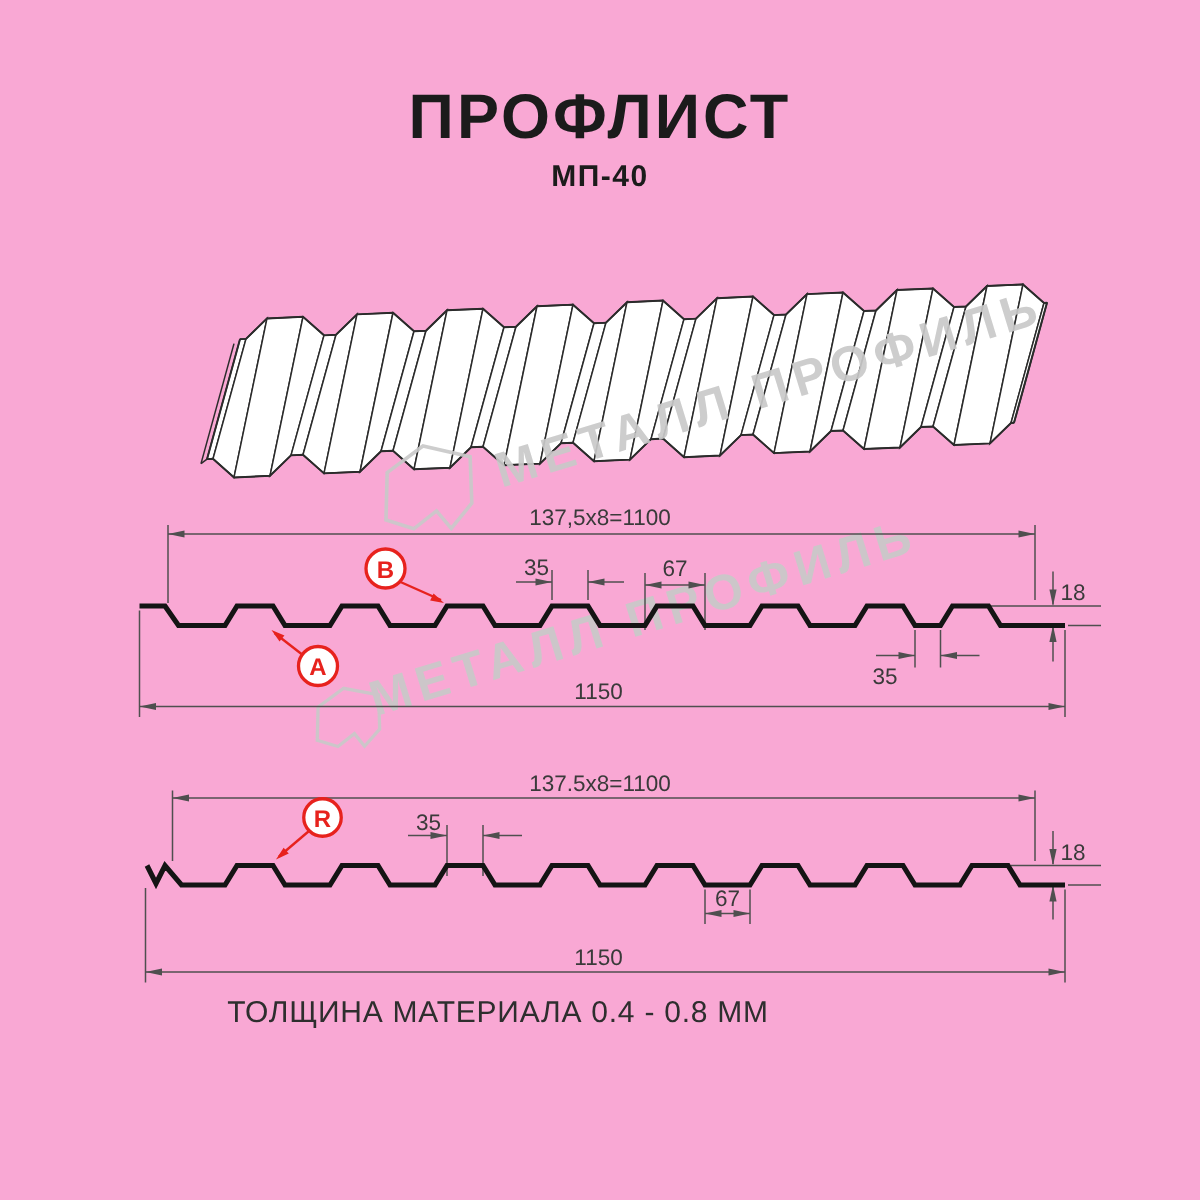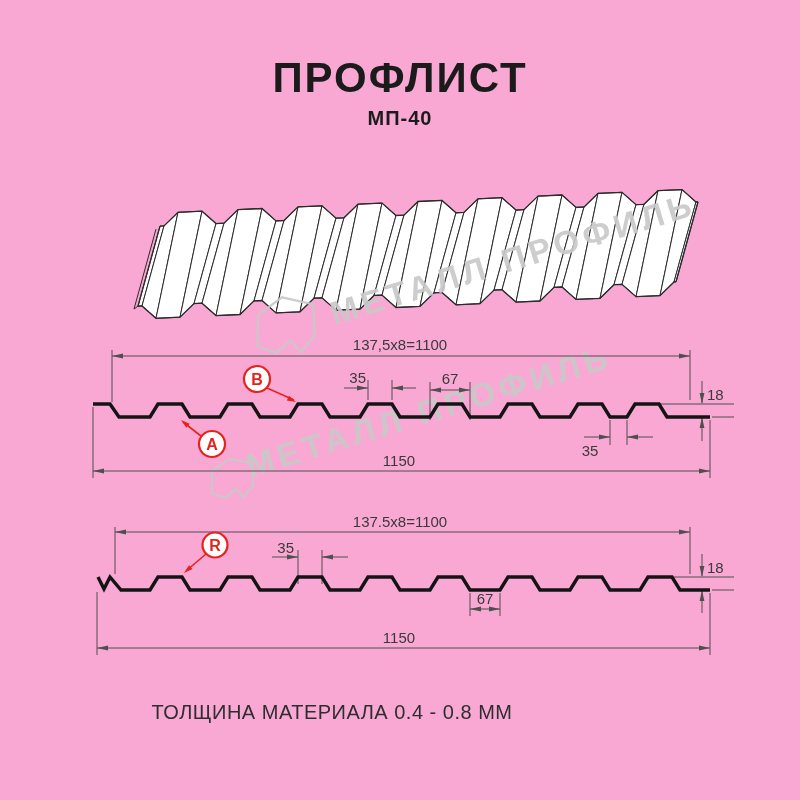--- a/index.html
+++ b/index.html
@@ -2,21 +2,21 @@
 <html><head>
 <meta charset="utf-8">
 <style>
   html,body{margin:0;padding:0;background:#ffffff;}
   #page{position:relative;width:800px;height:800px;background:#f9a8d4;overflow:hidden;
         font-family:"Liberation Sans","DejaVu Sans",sans-serif;padding-left:48px;}
   .title{position:absolute;left:0;top:54px;width:800px;text-align:center;
          font-size:42px;font-weight:800;letter-spacing:2px;color:#1b1b1b;}
   .subtitle{position:absolute;left:0;top:107px;width:800px;text-align:center;
             font-size:20px;font-weight:600;letter-spacing:1px;color:#1b1b1b;}
-  .footer{position:absolute;left:0;top:701px;width:664px;text-align:center;
+  .footer{position:absolute;left:0;top:664px;width:664px;text-align:center;
           font-size:20px;font-weight:500;letter-spacing:0.5px;color:#2e2e2e;}
   svg{position:absolute;left:0;top:0;}
   text{font-family:"Liberation Sans","DejaVu Sans",sans-serif;}
   .dimtxt{font-size:15px;fill:#3a3a3a;}
   .marktxt{font-size:16px;font-weight:bold;}
   .wmtxt{font-size:33px;font-weight:bold;letter-spacing:4.5px;}
 </style>
 </head>
 <body>
 

